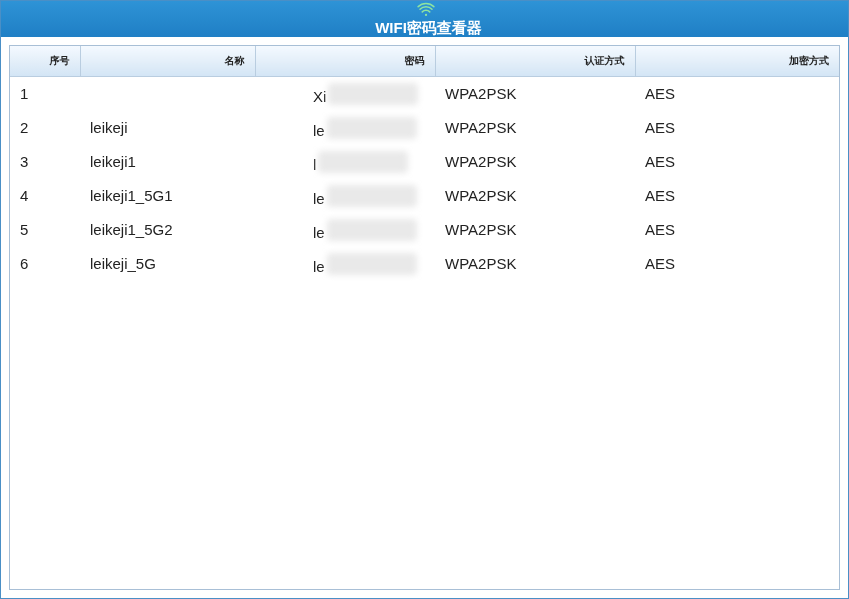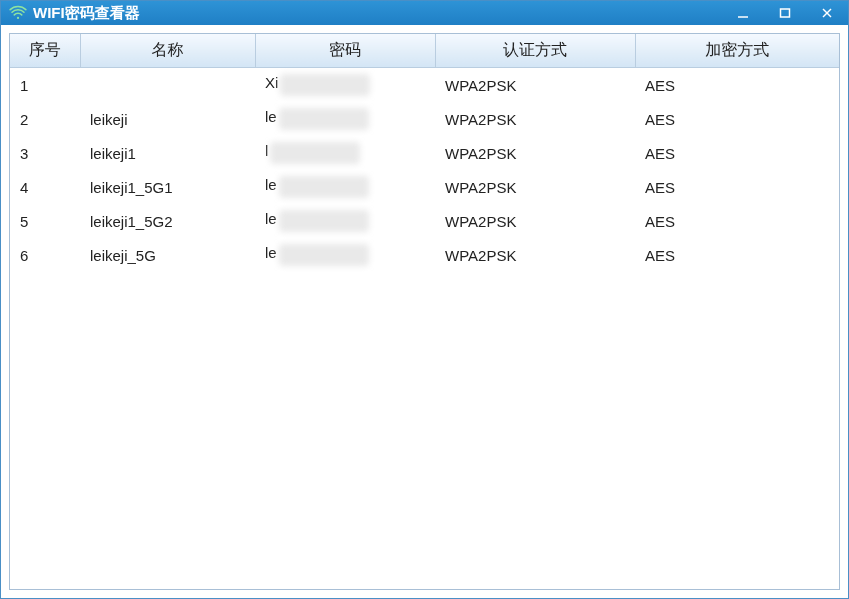--- a/index.html
+++ b/index.html
@@ -17,28 +17,29 @@
     }
     .window {
       width: 849px;
       height: 599px;
       border: 1px solid #4a8fc6;
       display: flex;
       flex-direction: column;
       background: #fff;
     }
     .titlebar {
-      height: 24px;
+      height: 36px;
       background: linear-gradient(to bottom, #2e93d6 0%, #1f7fc5 100%);
       display: flex;
       align-items: center;
       padding: 0 0 0 8px;
       color: #fff;
       font-weight: bold;
       font-size: 15px;
+      flex-direction: column;
     }
     .title-icon {
       width: 18px;
       height: 18px;
       margin-right: 6px;
       display: flex;
       align-items: center;
       justify-content: center;
     }
     .title-icon svg {
@@ -83,25 +84,25 @@
     }
     table {
       width: 100%;
       border-collapse: collapse;
       table-layout: fixed;
     }
     thead th {
       background: linear-gradient(to bottom, #f4f9ff 0%, #e4eff9 50%, #d3e5f5 100%);
       border-right: 1px solid #b9cde0;
       border-bottom: 1px solid #b9cde0;
-      text-align: center;
+      text-align: right;
       padding: 6px 10px;
-      font-weight: normal;
+      font-weight: bold;
       color: #222;
-      font-size: 16px;
+      font-size: 10px;
       height: 30px;
     }
     thead th:last-child {
       border-right: none;
       margin-left: 26px;
     }
     tbody td {
       padding: 6px 10px;
       color: #222;
       font-size: 15px;
@@ -109,21 +110,22 @@
       white-space: nowrap;
       overflow: hidden;
     }
     .col-index { width: 70px; }
     .col-name { width: 175px; }
     .col-password { width: 180px; }
     .col-auth { width: 200px; }
     .col-enc { width: auto; }
     .pw-cell {
       display: flex;
-      align-items: flex-start;
+      align-items: flex-end;
+      margin-left: 48px;
     }
     .pw-prefix {
       flex-shrink: 0;
     }
     .pw-blur {
       display: inline-block;
       width: 90px;
       height: 22px;
       background: #e9e9e9;
       filter: blur(3px);

